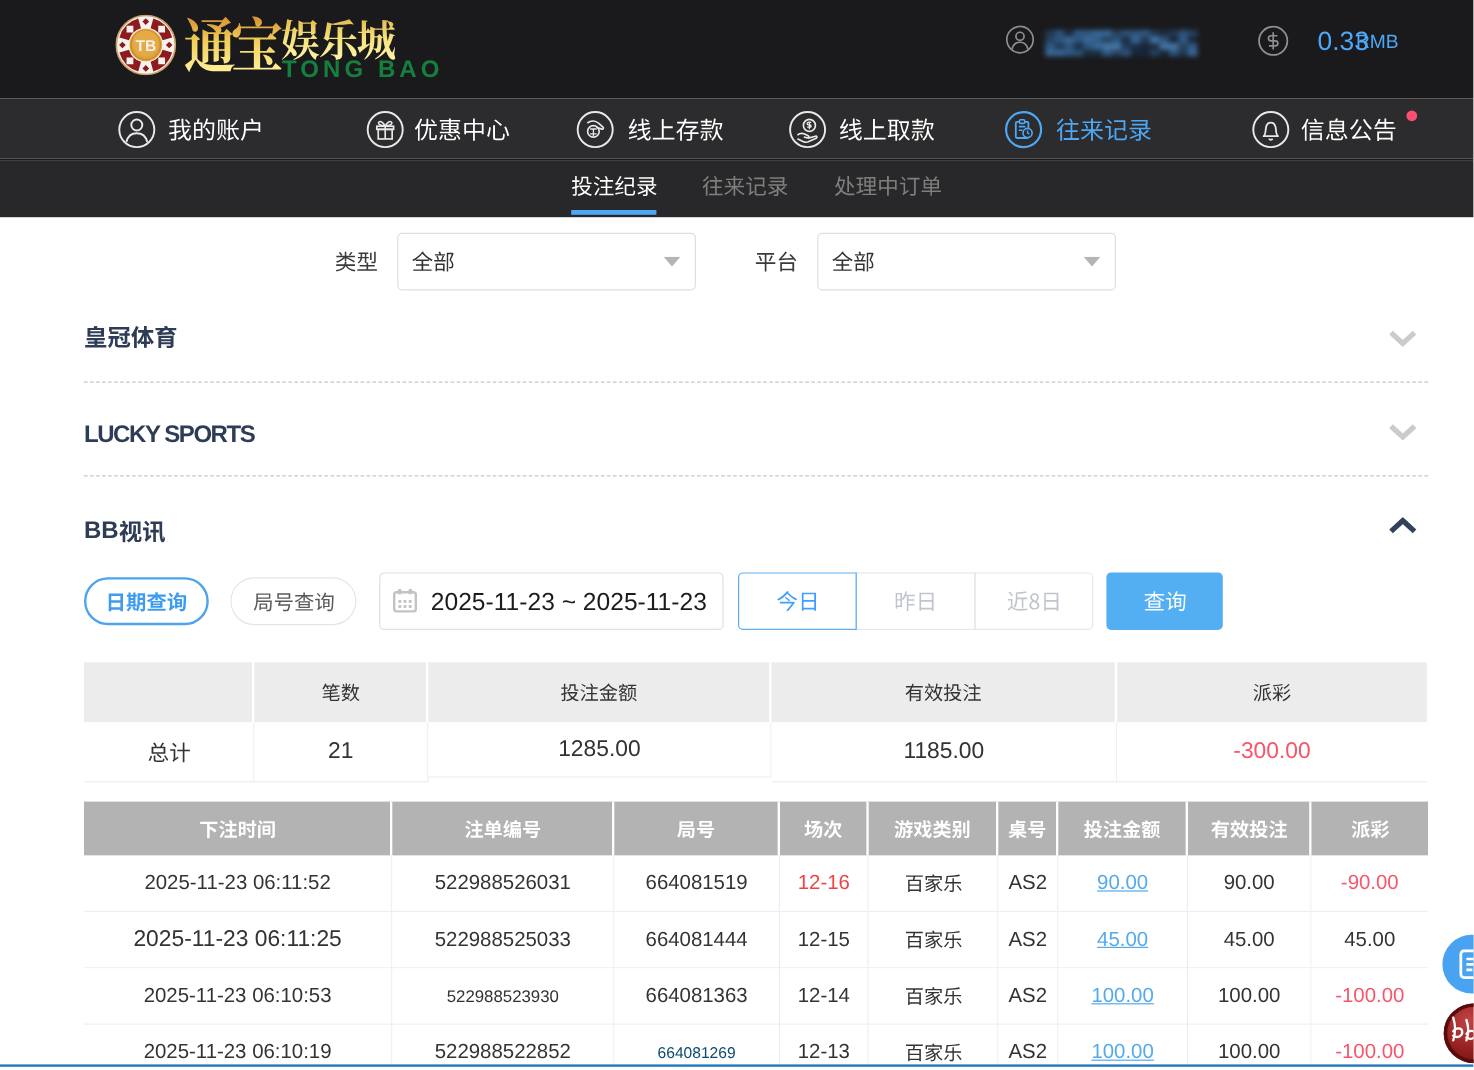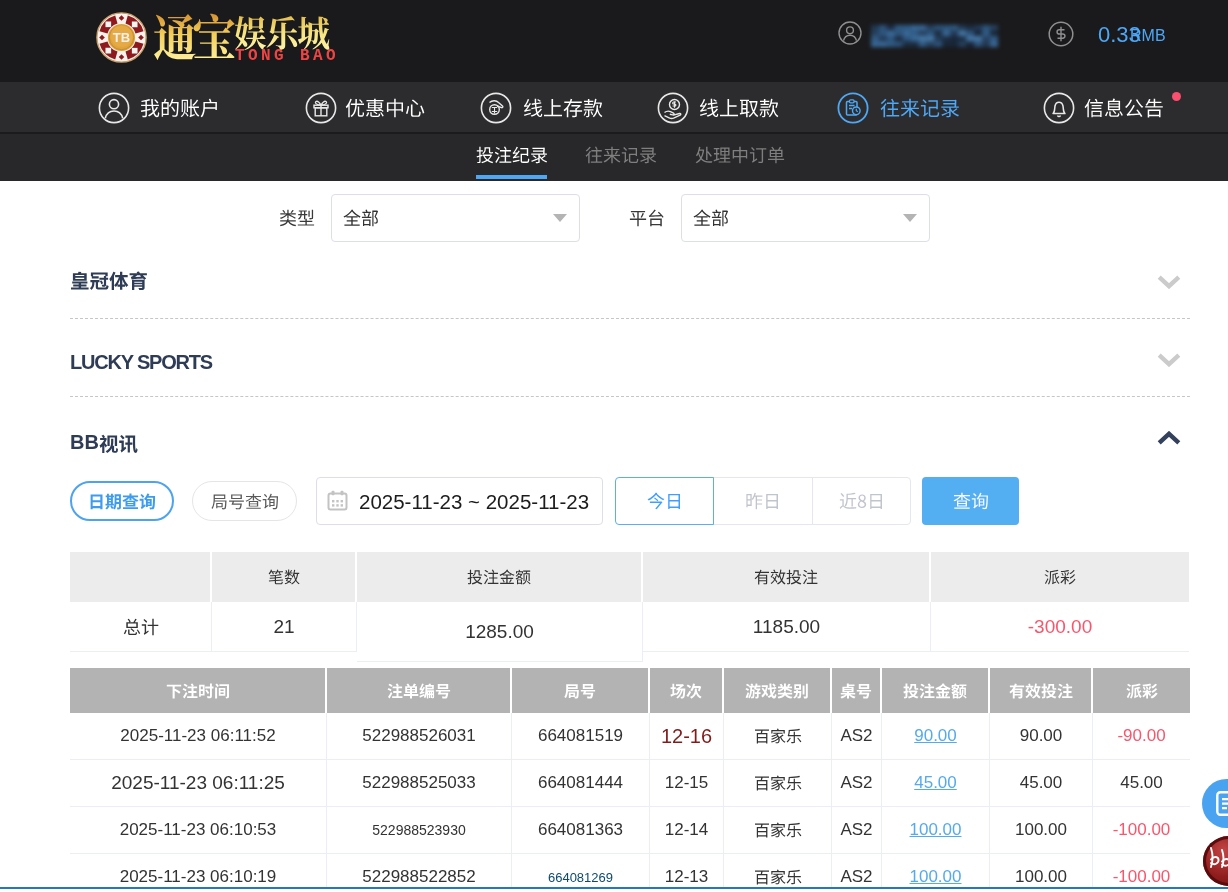--- a/index.html
+++ b/index.html
@@ -50,21 +50,21 @@
           <stop offset="0" stop-color="#e3bc4e"></stop>
           <stop offset="0.5" stop-color="#f7e47e"></stop>
           <stop offset="1" stop-color="#fdf3a8"></stop>
         </linearGradient>
       </defs>
       <g transform="scale(0.913 1)">
         <path d="M9.5 -28.9C10.6 -28.9 10.8 -29.3 10.9 -29.7L5.7 -30.7C5.5 -28.7 5 -25.5 4.3 -22H1.1L1.4 -21H4.1C3.3 -17.1 2.4 -13.1 1.7 -10.6C3.5 -9.4 5.4 -7.7 7.2 -5.8C5.7 -2.6 3.7 0.3 1 2.7L1.3 3.1C4.7 1.2 7.2 -1.1 9 -3.7C9.8 -2.6 10.5 -1.5 11.1 -0.5C13.8 1.4 17.6 -2.3 10.9 -7C13 -11.2 13.9 -15.8 14.4 -20.4C15.3 -20.5 15.6 -20.6 15.8 -21L12.3 -24.2L10.3 -22H8.1C8.7 -24.7 9.2 -27.1 9.5 -28.9ZM20.1 -18.1V-19.1H27.5V-17.7H28.3C28.6 -17.7 29 -17.8 29.4 -17.9L27.4 -15.3H15L15.3 -14.3H21.1C21.1 -12.3 21 -10.5 20.7 -8.9H13.1L13.4 -7.8H20.6C19.7 -3.8 17.5 -0.3 11.4 2.8L11.8 3.3C20.3 0.6 23.4 -3.1 24.7 -7.8H24.8C25.6 -4.2 27.5 0.8 31.9 3.2C32 0.8 33.1 -0.3 35.1 -0.8V-1.2C29.8 -2.7 26.7 -5.3 25.6 -7.8H33.5C34.1 -7.8 34.5 -8 34.5 -8.4C33 -9.8 30.4 -11.9 30.4 -11.9L28.1 -8.9H24.9C25.2 -10.5 25.4 -12.3 25.5 -14.3H32.3C32.8 -14.3 33.2 -14.4 33.3 -14.8C32.1 -15.9 30.2 -17.6 29.7 -18C30.7 -18.2 31.6 -18.7 31.7 -18.9V-26.2C32.4 -26.4 32.9 -26.7 33.2 -27L29.1 -30.1L27.2 -28H20.3L16.1 -29.6V-16.8H16.7C18.3 -16.8 20.1 -17.7 20.1 -18.1ZM27.5 -26.9V-20.2H20.1V-26.9ZM5.1 -10.1C6.1 -13.3 7.1 -17.3 7.9 -21H10.6C10.2 -16.8 9.6 -12.5 8.2 -8.6C7.3 -9.1 6.3 -9.6 5.1 -10.1Z M49.4 -9.6 44.2 -12.1C42.2 -6.9 38.8 -2.1 35.7 0.7L36 1C40.5 -1 44.8 -4.2 47.9 -9C48.7 -8.9 49.3 -9.1 49.4 -9.6ZM58.5 -11.8 58.1 -11.6C60.8 -8.5 64 -4 65.4 -0.3C70.2 3 73 -6.8 58.5 -11.8ZM56.1 -1.6V-14.3H68.1C68.7 -14.3 69.1 -14.5 69.2 -14.9C67.5 -16.3 64.7 -18.4 64.7 -18.4L62.3 -15.3H56.1V-22.7C57 -22.8 57.3 -23.1 57.4 -23.7L51.8 -24.2V-15.3H44.1C44.8 -18.4 45.7 -23.3 46.2 -26C52.4 -25.8 59.4 -26.2 64.1 -26.7C65.2 -26.2 66 -26.2 66.5 -26.5L62.6 -30.6C59 -29.4 52.7 -27.9 47.1 -27L42.2 -28.2C41.9 -25.5 40.8 -19.1 39.9 -15.7C39.5 -15.4 39.1 -15.1 38.8 -14.8L42.7 -12.6L44.1 -14.3H51.8V-1.8C51.8 -1.3 51.7 -1.1 51 -1.1C50.1 -1.1 45.7 -1.4 45.7 -1.4V-0.9C47.8 -0.6 48.6 -0.1 49.3 0.5C50 1.1 50.2 2 50.3 3.3C55.4 2.8 56.1 1.3 56.1 -1.6Z M85.5 -15.4H88.4C88.2 -9.8 88.1 -7.1 87.6 -6.4C87.4 -6.3 87.3 -6.2 87 -6.2L84.4 -6.3C85.3 -9.4 85.5 -12.5 85.5 -15.2ZM99.4 -18.9C98.9 -16.5 98.2 -14.4 97.5 -12.4C96.9 -15.4 96.7 -18.6 96.6 -22H103.3C103.8 -22 104.1 -22.1 104.2 -22.5C103.5 -23.2 102.4 -24 101.6 -24.7C103.4 -25.6 103.5 -28.9 97.6 -29C97.8 -29.2 97.9 -29.4 97.9 -29.6L92.6 -30.1C92.6 -27.7 92.7 -25.3 92.7 -23H86.1L81.6 -24.6V-21C80.6 -22.1 79.5 -23.2 79.5 -23.2L77.8 -20.4V-28.4C78.8 -28.5 79.1 -28.9 79.2 -29.4L73.9 -29.9V-20.3H70.4L70.7 -19.3H73.9V-8.4C72.2 -7.9 70.8 -7.5 69.9 -7.3L72.1 -2.5C72.5 -2.7 72.9 -3.1 73 -3.6C76.7 -6.1 79.5 -8.2 81.4 -9.8C80.9 -5.3 79.6 -0.9 76.1 2.7L76.4 3.1C80.8 0.6 83.1 -2.7 84.3 -6.2V-5.9C85.3 -5.6 86.1 -5.1 86.5 -4.6C86.8 -4.2 86.9 -3.3 86.9 -2.6C88.2 -2.6 89.3 -2.8 90.1 -3.5C91.5 -4.7 91.8 -7.9 92 -14.9C92.6 -15 93.1 -15.2 93.3 -15.5L89.9 -18.3L88 -16.5H85.5V-22H92.8C93.1 -16.5 93.6 -11.5 95 -7C92.7 -3.1 89.8 -0.2 86 2.3L86.3 2.8C90.3 1.1 93.5 -1.1 96.1 -4C96.7 -2.5 97.5 -1 98.4 0.4C99.5 2 102.1 3.9 104 2.7C104.7 2.2 104.4 0.9 103.5 -1.4L104.3 -7.5L103.9 -7.6C103.3 -6.1 102.5 -4.3 102 -3.4C101.7 -2.8 101.5 -2.7 101.1 -3.3C100.2 -4.6 99.4 -6.1 98.8 -7.7C100.3 -10.3 101.6 -13.2 102.7 -16.7C103.7 -16.6 104 -16.8 104.2 -17.3ZM99.8 -24.7 98.5 -23H96.5C96.5 -24.8 96.5 -26.7 96.6 -28.5L97.1 -28.7C98 -27.8 99 -26.3 99.4 -24.9ZM77.8 -19.3H81.6V-15.2C81.6 -13.7 81.6 -12.2 81.5 -10.7L77.8 -9.5Z" fill="url(#g2)"></path>
       </g>
     </svg>
   </div>
-<div class="abs" style="left:235px;top:47px;width:100px;color:#ef4444;font-family:Liberation Mono, monospace;font-size:16px;font-weight:bold;letter-spacing:3.4px;white-space:nowrap">TONG BAO</div>
+<div class="abs" style="left:235px;top:47px;width:100px;color:#15803d;font-family:Liberation Sans, sans-serif;font-size:20px;font-weight:bold;letter-spacing:3.4px;white-space:nowrap">TONG BAO</div>
 <div class="abs" style="left:838px;top:21px">
     <svg width="24" height="24" viewBox="0 0 24 24">
       <circle cx="12" cy="12" r="11" fill="none" stroke="#8f8f8f" stroke-width="1.4"></circle>
       <circle cx="12" cy="9.3" r="3.4" fill="none" stroke="#8f8f8f" stroke-width="1.4"></circle>
       <path d="M5.5 19.7c.9-3.8 3.5-5.5 6.5-5.5s5.6 1.7 6.5 5.5" fill="none" stroke="#8f8f8f" stroke-width="1.4"></path>
     </svg>
   </div>
 <div class="abs" style="left:871px;top:25px">
     <svg width="127" height="22" viewBox="0 0 128 24" preserveAspectRatio="none" style="filter:blur(2px)">
       <rect x="0" y="0" width="128" height="24" fill="#1e2b3d"></rect>
@@ -420,21 +420,21 @@
 <div class="abs fc" style="left:70px;top:602px;width:142px;height:50px;background:#fff;border-bottom:1px solid #ebeef5;border-right:1px solid #ebeef5;">
     <svg width="36" height="18" viewBox="0 -15.8 36.0 18">
       <g>
         <path d="M13.7 -3.9C14.7 -2.6 15.7 -0.9 16.1 0.2L17.2 -0.5C16.8 -1.6 15.7 -3.2 14.7 -4.4ZM7.4 -4.8C8.6 -4 10 -2.8 10.6 -1.9L11.6 -2.7C11 -3.6 9.6 -4.8 8.4 -5.6ZM5.1 -4.3V-0.6C5.1 0.8 5.6 1.2 7.8 1.2C8.2 1.2 11.3 1.2 11.8 1.2C13.5 1.2 13.9 0.7 14.1 -1.3C13.7 -1.4 13.1 -1.6 12.8 -1.8C12.7 -0.2 12.6 0 11.7 0C11 0 8.4 0 7.8 0C6.7 0 6.5 -0.1 6.5 -0.6V-4.3ZM2.5 -4C2.1 -2.7 1.5 -1.1 0.8 -0.2L2 0.4C2.8 -0.6 3.4 -2.3 3.7 -3.8ZM4.8 -10.2H13.3V-7H4.8ZM3.3 -11.5V-5.7H14.8V-11.5H11.8C12.5 -12.4 13.1 -13.5 13.7 -14.5L12.3 -15.1C11.8 -14 11.1 -12.5 10.3 -11.5H6.7L7.7 -12C7.4 -12.9 6.6 -14.1 5.8 -15L4.6 -14.5C5.4 -13.6 6.1 -12.3 6.4 -11.5Z M20.5 -13.9C21.5 -13.1 22.7 -11.9 23.3 -11.1L24.2 -12.1C23.6 -12.9 22.3 -14 21.3 -14.8ZM18.8 -9.5V-8.1H21.7V-1.7C21.7 -0.9 21.1 -0.4 20.8 -0.1C21 0.1 21.4 0.7 21.5 1.1C21.8 0.7 22.3 0.3 25.7 -2.1C25.6 -2.3 25.4 -2.9 25.3 -3.3L23.1 -1.8V-9.5ZM29.3 -15.1V-9.1H24.7V-7.8H29.3V1.4H30.7V-7.8H35.3V-9.1H30.7V-15.1Z" fill="#333333"></path>
       </g>
     </svg>
   </div>
 <div class="abs fc" style="left:212px;top:602px;width:145px;height:50px;background:#fff;border-bottom:1px solid #ebeef5;border-right:1px solid #ebeef5;">
     <span style="font-size:19px;color:#333">21</span>
   </div>
-<div class="abs fc" style="left:357px;top:602px;width:286px;height:60px;background:#fff;border-bottom:1px solid #ebeef5;border-right:1px solid #ebeef5;">
+<div class="abs fc" style="left:357px;top:602px;width:286px;height:46px;background:#fff;border-bottom:1px solid #ebeef5;border-right:1px solid #ebeef5;">
     <span style="font-size:19px;color:#333">1285.00</span>
   </div>
 <div class="abs fc" style="left:643px;top:602px;width:288px;height:50px;background:#fff;border-bottom:1px solid #ebeef5;border-right:1px solid #ebeef5;">
     <span style="font-size:19px;color:#333">1185.00</span>
   </div>
 <div class="abs fc" style="left:931px;top:602px;width:258px;height:50px;background:#fff;border-bottom:1px solid #ebeef5;">
     <span style="font-size:19px;color:#f8566c">-300.00</span>
   </div>
 <div class="abs fc" style="left:70px;top:668px;width:257px;height:45px;background:#b3b3b3;border-right:2px solid #fff;">
     <svg width="64" height="16" viewBox="0 -14.1 64.0 16">
@@ -502,21 +502,21 @@
 <div class="abs fc" style="left:70px;top:713px;width:257px;height:47px;background:#fff;border-bottom:1px solid #ebeef5;border-right:1px solid #ebeef5;">
     <span style="font-size:17px;color:#333">2025-11-23 06:11:52</span>
   </div>
 <div class="abs fc" style="left:327px;top:713px;width:185px;height:47px;background:#fff;border-bottom:1px solid #ebeef5;border-right:1px solid #ebeef5;">
     <span style="font-size:17px;color:#333">522988526031</span>
   </div>
 <div class="abs fc" style="left:512px;top:713px;width:138px;height:47px;background:#fff;border-bottom:1px solid #ebeef5;border-right:1px solid #ebeef5;">
     <span style="font-size:17px;color:#333">664081519</span>
   </div>
 <div class="abs fc" style="left:650px;top:713px;width:74px;height:47px;background:#fff;border-bottom:1px solid #ebeef5;border-right:1px solid #ebeef5;">
-    <span style="font-size:20px;color:#7f1d1d">12-16</span>
+    <span style="font-size:17px;color:#ef4444">12-16</span>
   </div>
 <div class="abs fc" style="left:724px;top:713px;width:108px;height:47px;background:#fff;border-bottom:1px solid #ebeef5;border-right:1px solid #ebeef5;">
     <svg width="48" height="16" viewBox="0 -14.1 48.0 16">
       <g>
         <path d="M2.8 -9V1.3H4V0.3H12.1V1.3H13.4V-9H8C8.2 -9.7 8.4 -10.6 8.6 -11.4H15V-12.6H1V-11.4H7.2C7.1 -10.6 6.9 -9.7 6.7 -9ZM4 -3.9H12.1V-0.9H4ZM4 -5V-7.9H12.1V-5Z M22.8 -13.2C23 -12.8 23.2 -12.4 23.4 -12H17.3V-8.7H18.5V-10.9H29.5V-8.7H30.8V-12H24.8C24.6 -12.5 24.3 -13.1 24 -13.6ZM28.6 -7.7C27.7 -6.9 26.4 -5.8 25.1 -5C24.8 -5.9 24.2 -6.7 23.5 -7.5C23.9 -7.7 24.3 -8 24.6 -8.3H28.6V-9.4H19.3V-8.3H23C21.5 -7.3 19.3 -6.5 17.3 -6C17.5 -5.8 17.8 -5.3 17.9 -5C19.5 -5.5 21.1 -6.1 22.6 -6.9C22.9 -6.6 23.1 -6.3 23.4 -6C22 -5 19.3 -3.8 17.2 -3.3C17.5 -3.1 17.7 -2.6 17.9 -2.4C19.8 -3 22.3 -4.1 23.8 -5.2C24 -4.8 24.2 -4.4 24.3 -4.1C22.7 -2.6 19.5 -1.1 17 -0.5C17.2 -0.2 17.5 0.2 17.6 0.5C19.9 -0.2 22.7 -1.5 24.5 -2.9C24.6 -1.6 24.3 -0.5 23.9 -0.2C23.6 0.1 23.3 0.2 22.8 0.2C22.5 0.2 22 0.1 21.4 0.1C21.6 0.4 21.7 0.9 21.7 1.2C22.2 1.2 22.7 1.2 23.1 1.2C23.8 1.2 24.2 1.1 24.7 0.7C25.6 0 26 -2 25.5 -4L26.2 -4.5C27.1 -2.2 28.6 -0.3 30.7 0.6C30.8 0.3 31.2 -0.1 31.5 -0.4C29.4 -1.2 27.9 -3 27.2 -5.1C28 -5.7 28.9 -6.3 29.6 -6.9Z M35.8 -4.4C35 -3 33.7 -1.5 32.6 -0.5C32.9 -0.3 33.4 0.1 33.6 0.3C34.7 -0.8 36 -2.5 36.9 -4.1ZM43.1 -4C44.2 -2.7 45.6 -0.9 46.3 0.2L47.4 -0.4C46.7 -1.4 45.3 -3.2 44.1 -4.4ZM34.1 -5.6C34.2 -5.8 34.9 -5.8 36 -5.8H39.7V-0.3C39.7 -0 39.6 0 39.3 0.1C39.1 0.1 38.1 0.1 37.1 0C37.3 0.4 37.5 0.9 37.5 1.2C38.9 1.2 39.7 1.2 40.2 1C40.8 0.8 40.9 0.5 40.9 -0.3V-5.8H46.8L46.8 -7H40.9V-10.3H39.7V-7H35.2C35.5 -8.2 35.8 -9.7 35.9 -11.2C39.4 -11.2 43.5 -11.6 46 -12.2L45.3 -13.3C42.9 -12.6 38.4 -12.3 34.7 -12.2C34.7 -10.4 34.3 -8.3 34.2 -7.8C34 -7.2 33.9 -6.8 33.7 -6.8C33.8 -6.4 34 -5.9 34.1 -5.6Z" fill="#333333"></path>
       </g>
     </svg>
   </div>
 <div class="abs fc" style="left:832px;top:713px;width:50px;height:47px;background:#fff;border-bottom:1px solid #ebeef5;border-right:1px solid #ebeef5;">
     <span style="font-size:17px;color:#333">AS2</span>

